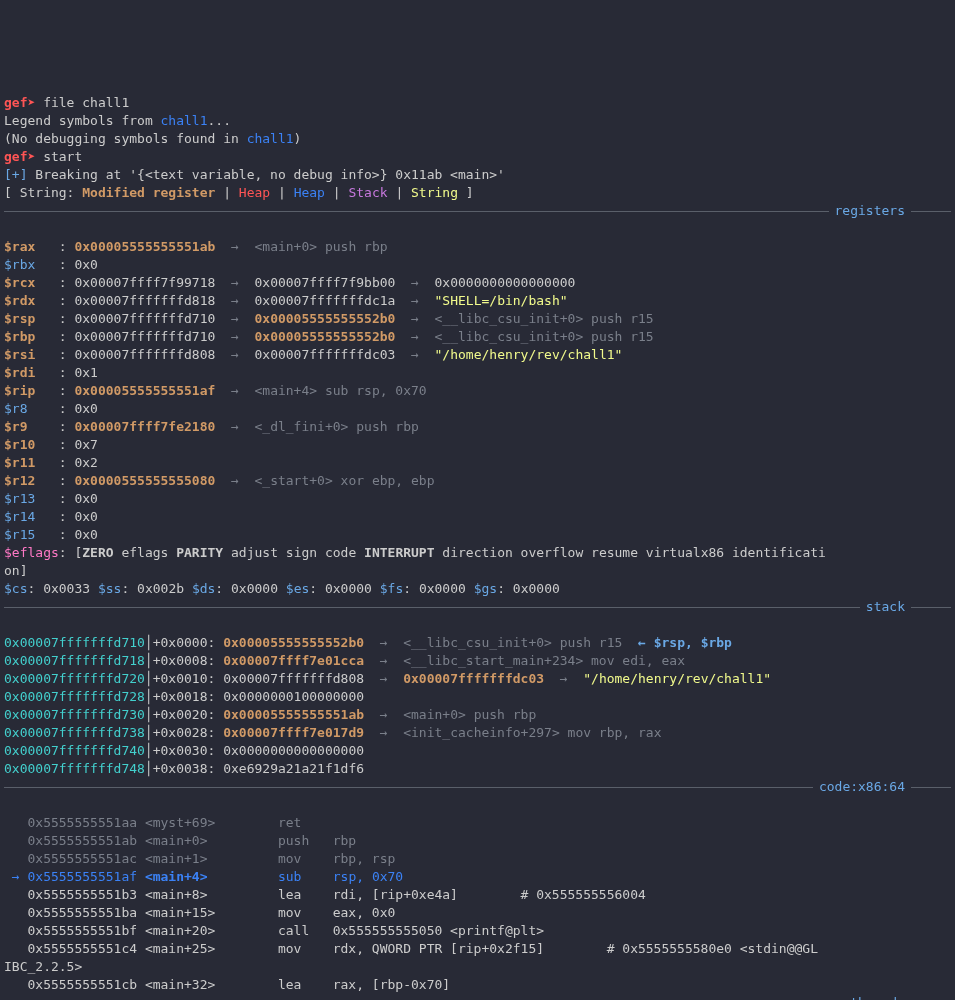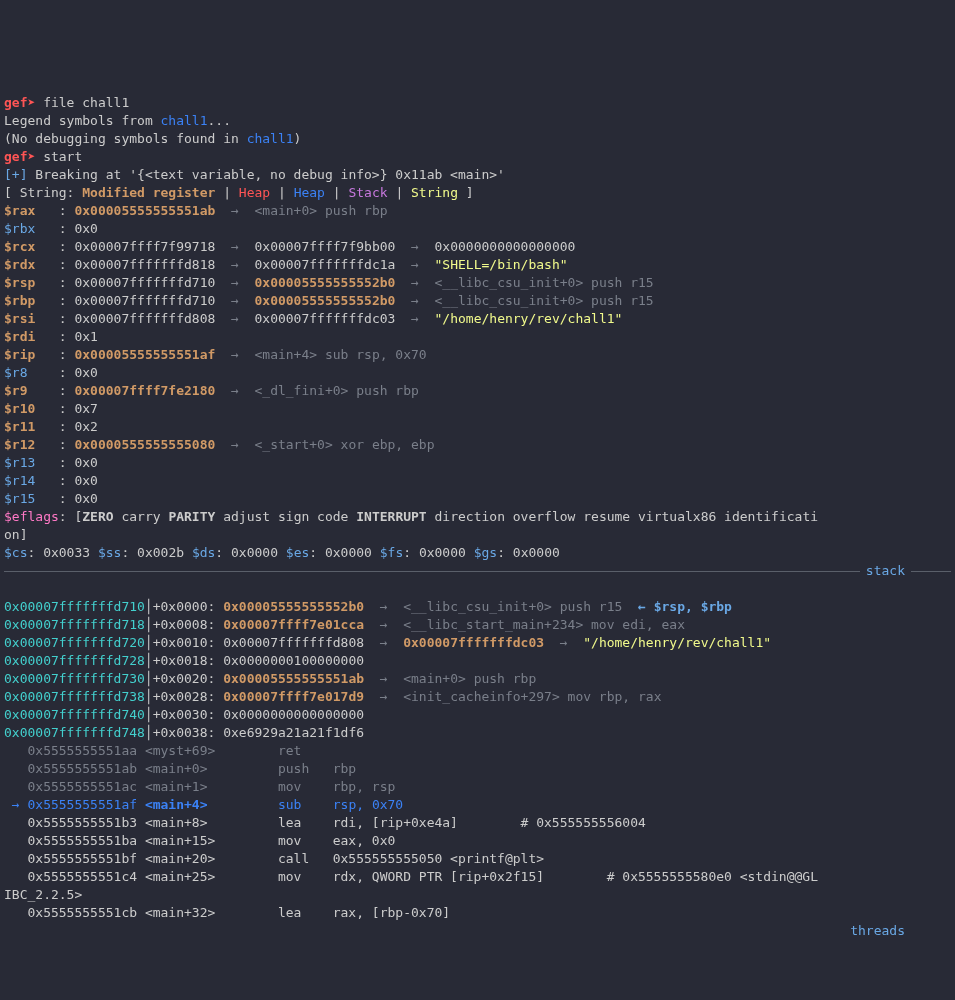--- a/index.html
+++ b/index.html
@@ -58,49 +58,51 @@
 
 
 
 <div>
 <span class="red bold">gef➤</span><span> file chall1</span>
 <span>Legend symbols from </span><span class="green">chall1</span><span>...</span>
 <span>(No debugging symbols found in </span><span class="green">chall1</span><span>)</span>
 <span class="red bold">gef➤</span><span> start</span>
 <span class="blue">[+]</span><span> Breaking at '{&lt;text variable, no debug info&gt;} 0x11ab &lt;main&gt;'</span>
 <span>[ String: </span><span class="brown bold">Modified register</span><span> | </span><span class="red">Heap</span><span> | </span><span class="green">Heap</span><span> | </span><span class="purple">Stack</span><span> | </span><span class="yellow">String</span><span> ]</span>
+<div class="section"><div class="dash"></div><span class="label">registers</span><div class="taildash"></div></div>
 <span class="brown bold">$rax</span>   : <span class="brown bold">0x00005555555551ab</span>  <span class="arrow">→</span>  <span class="grey">&lt;main+0&gt; push rbp</span>
 <span class="blue">$rbx</span>   : <span>0x0</span>
 <span class="brown bold">$rcx</span>   : <span>0x00007ffff7f99718</span>  <span class="arrow">→</span>  <span>0x00007ffff7f9bb00</span>  <span class="arrow">→</span>  <span>0x0000000000000000</span>
 <span class="brown bold">$rdx</span>   : <span>0x00007fffffffd818</span>  <span class="arrow">→</span>  <span>0x00007fffffffdc1a</span>  <span class="arrow">→</span>  <span class="yellow">"SHELL=/bin/bash"</span>
 <span class="brown bold">$rsp</span>   : <span>0x00007fffffffd710</span>  <span class="arrow">→</span>  <span class="brown bold">0x00005555555552b0</span>  <span class="arrow">→</span>  <span class="grey">&lt;__libc_csu_init+0&gt; push r15</span>
 <span class="brown bold">$rbp</span>   : <span>0x00007fffffffd710</span>  <span class="arrow">→</span>  <span class="brown bold">0x00005555555552b0</span>  <span class="arrow">→</span>  <span class="grey">&lt;__libc_csu_init+0&gt; push r15</span>
 <span class="brown bold">$rsi</span>   : <span>0x00007fffffffd808</span>  <span class="arrow">→</span>  <span>0x00007fffffffdc03</span>  <span class="arrow">→</span>  <span class="yellow">"/home/henry/rev/chall1"</span>
 <span class="brown bold">$rdi</span>   : <span>0x1</span>
 <span class="brown bold">$rip</span>   : <span class="brown bold">0x00005555555551af</span>  <span class="arrow">→</span>  <span class="grey">&lt;main+4&gt; sub rsp, 0x70</span>
 <span class="blue">$r8</span>    : <span>0x0</span>
 <span class="brown bold">$r9</span>    : <span class="brown bold">0x00007ffff7fe2180</span>  <span class="arrow">→</span>  <span class="grey">&lt;_dl_fini+0&gt; push rbp</span>
 <span class="brown bold">$r10</span>   : <span>0x7</span>
 <span class="brown bold">$r11</span>   : <span>0x2</span>
 <span class="brown bold">$r12</span>   : <span class="brown bold">0x0000555555555080</span>  <span class="arrow">→</span>  <span class="grey">&lt;_start+0&gt; xor ebp, ebp</span>
 <span class="blue">$r13</span>   : <span>0x0</span>
 <span class="blue">$r14</span>   : <span>0x0</span>
 <span class="blue">$r15</span>   : <span>0x0</span>
-<span class="pink">$eflags</span><span>: [</span><span class="bold">ZERO</span><span> carry </span><span class="bold">PARITY</span><span> adjust sign code </span><span class="bold">INTERRUPT</span><span> direction overflow resume virtualx86 identificati</span>
+<span class="pink">$eflags</span><span>: [</span><span class="bold">ZERO</span><span> eflags </span><span class="bold">PARITY</span><span> adjust sign code </span><span class="bold">INTERRUPT</span><span> direction overflow resume virtualx86 identificati</span>
 <span>on]</span>
 <span class="blue">$cs</span><span>: 0x0033 </span><span class="blue">$ss</span><span>: 0x002b </span><span class="blue">$ds</span><span>: 0x0000 </span><span class="blue">$es</span><span>: 0x0000 </span><span class="blue">$fs</span><span>: 0x0000 </span><span class="blue">$gs</span><span>: 0x0000</span>
 <div class="section"><div class="dash"></div><span class="label">stack</span><div class="taildash"></div></div>
 <span class="cyan">0x00007fffffffd710</span>│<span>+0x0000:</span> <span class="brown bold">0x00005555555552b0</span>  <span class="arrow">→</span>  <span class="grey">&lt;__libc_csu_init+0&gt; push r15</span><span class="blue bold">  ← $rsp, $rbp</span>
 <span class="cyan">0x00007fffffffd718</span>│<span>+0x0008:</span> <span class="brown bold">0x00007ffff7e01cca</span>  <span class="arrow">→</span>  <span class="grey">&lt;__libc_start_main+234&gt; mov edi, eax</span>
 <span class="cyan">0x00007fffffffd720</span>│<span>+0x0010:</span> <span>0x00007fffffffd808</span>  <span class="arrow">→</span>  <span class="brown bold">0x00007fffffffdc03</span>  <span class="arrow">→</span>  <span class="yellow">"/home/henry/rev/chall1"</span>
 <span class="cyan">0x00007fffffffd728</span>│<span>+0x0018:</span> <span>0x0000000100000000</span>
 <span class="cyan">0x00007fffffffd730</span>│<span>+0x0020:</span> <span class="brown bold">0x00005555555551ab</span>  <span class="arrow">→</span>  <span class="grey">&lt;main+0&gt; push rbp</span>
 <span class="cyan">0x00007fffffffd738</span>│<span>+0x0028:</span> <span class="brown bold">0x00007ffff7e017d9</span>  <span class="arrow">→</span>  <span class="grey">&lt;init_cacheinfo+297&gt; mov rbp, rax</span>
 <span class="cyan">0x00007fffffffd740</span>│<span>+0x0030:</span> <span>0x0000000000000000</span>
 <span class="cyan">0x00007fffffffd748</span>│<span>+0x0038:</span> <span>0xe6929a21a21f1df6</span>
+<div class="section"><div class="dash"></div><span class="label">code:x86:64</span><div class="taildash"></div></div>
 <span class="grey">   0x5555555551aa &lt;myst+69&gt;        ret    </span>
 <span class="grey">   0x5555555551ab &lt;main+0&gt;         push   rbp</span>
 <span class="grey">   0x5555555551ac &lt;main+1&gt;         mov    rbp, rsp</span>
 <span class="green"> →</span><span class="green"> 0x5555555551af </span><span class="green bold">&lt;main+4&gt;</span><span class="green">         </span><span class="green">sub    rsp, 0x70</span>
 <span>   0x5555555551b3 &lt;main+8&gt;         lea    rdi, [rip+0xe4a]        # 0x555555556004</span>
 <span>   0x5555555551ba &lt;main+15&gt;        mov    eax, 0x0</span>
 <span>   0x5555555551bf &lt;main+20&gt;        call   0x555555555050 &lt;printf@plt&gt;</span>
 <span>   0x5555555551c4 &lt;main+25&gt;        mov    rdx, QWORD PTR [rip+0x2f15]        # 0x5555555580e0 &lt;stdin@@GL</span>
 <span>IBC_2.2.5&gt;</span>
 <span>   0x5555555551cb &lt;main+32&gt;        lea    rax, [rbp-0x70]</span>

